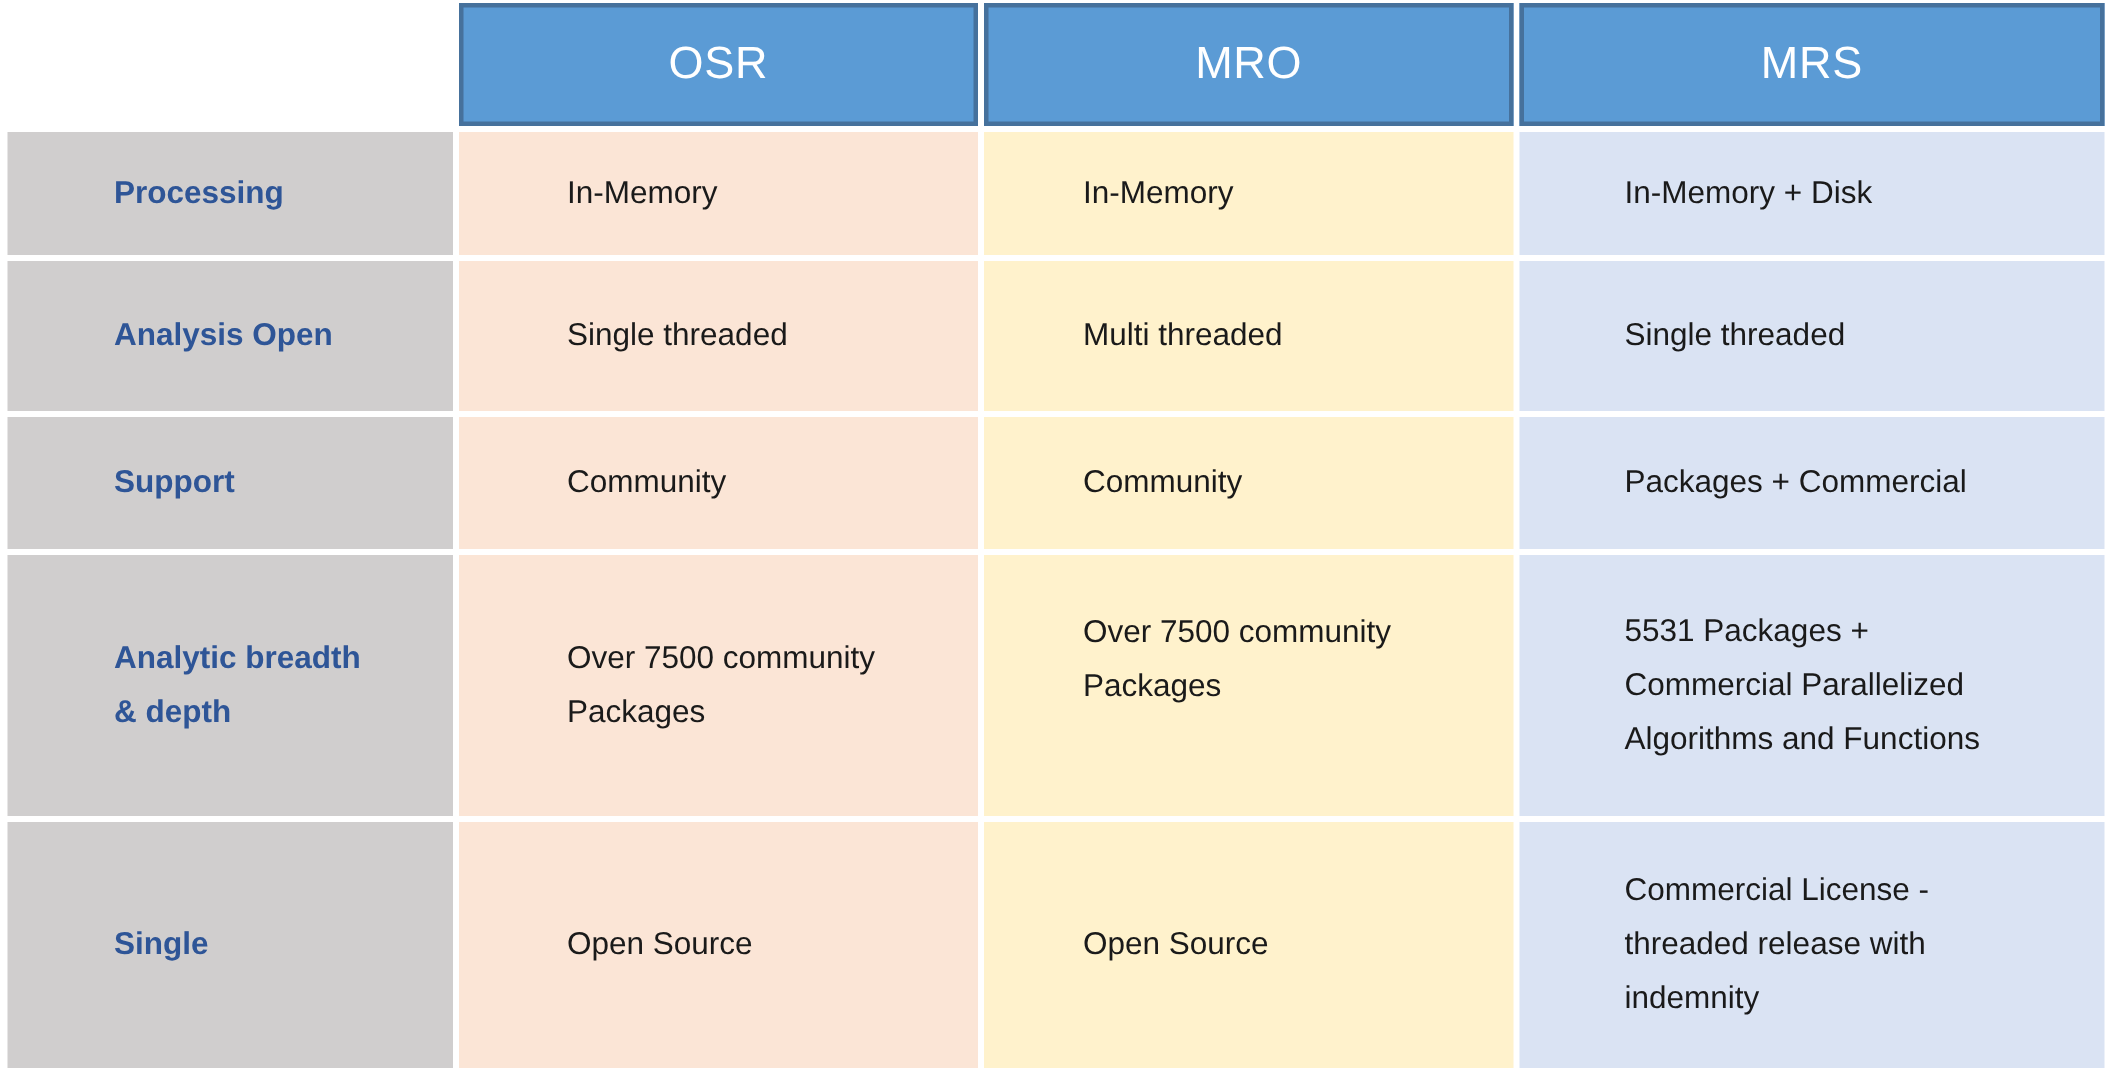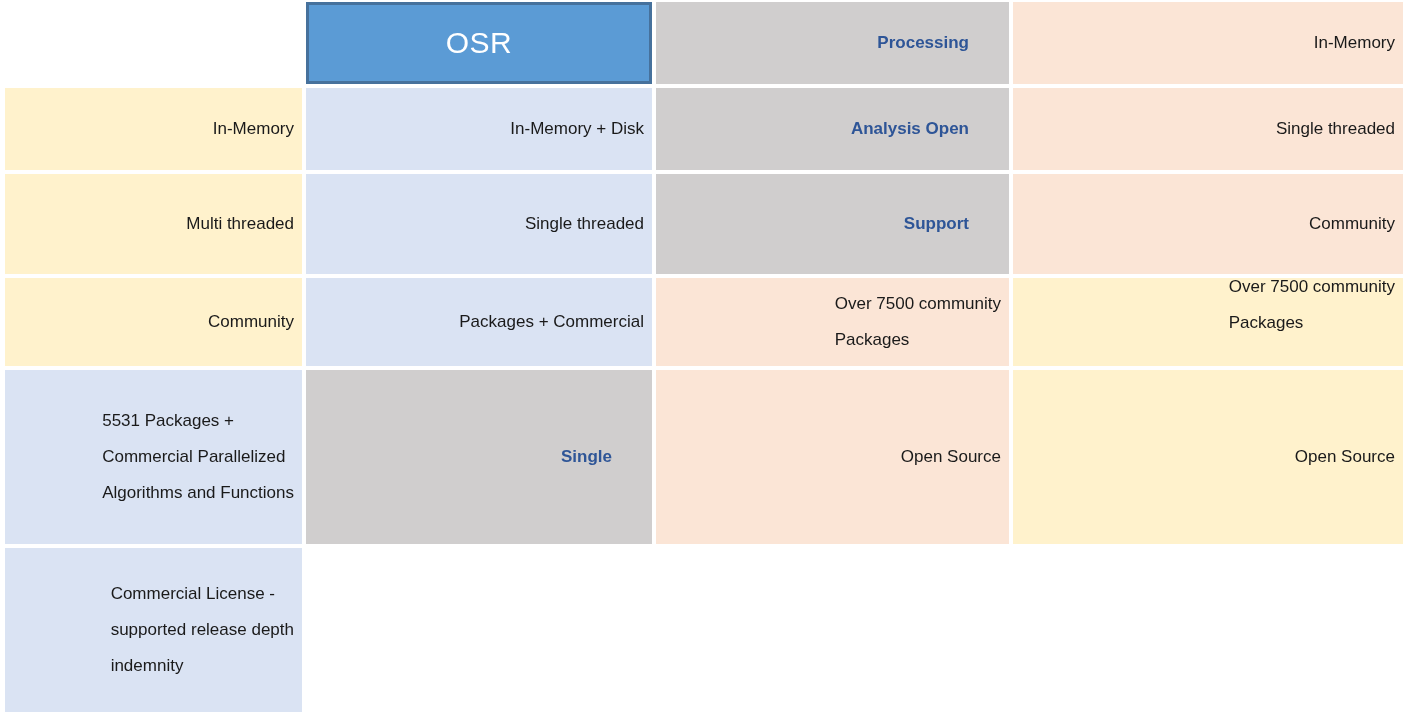--- a/index.html
+++ b/index.html
@@ -23,25 +23,24 @@
     padding: 2px 0 0 5px;
     box-sizing: border-box;
     width: 1404px;
     height: 714px;
     border-radius: 21px;
   }
   .cell {
     display: flex;
     align-items: center;
     box-sizing: border-box;
-    font-size: 17px;
+    font-size: 21px;
     line-height: 36px;
     color: var(--cell-text);
     white-space: pre-line;
-    justify-content: flex-end;
   }
   .corner {
     background: transparent;
   }
   .header-cell {
     background: var(--header-bg);
     border: 3px solid var(--header-border);
     justify-content: center;
     color: var(--header-text);
     font-size: 30px;
@@ -49,39 +48,45 @@
     letter-spacing: 0.5px;
   }
   .label-cell {
     background: var(--label-bg);
     color: var(--label-text);
     font-weight: bold;
     padding-left: 71px;
     padding-right: 40px;
   }
   .data-cell {
-    padding-left: 36px;
+    padding-left: 70px;
     padding-right: 8px;
   }
   .col-osr { background: var(--osr-bg); padding-left: 72px; }
   .col-mro { background: var(--mro-bg); padding-left: 66px; }
   .col-mrs { background: var(--mrs-bg); }
   
   .nudge-up .cell-text { transform: translateY(-17px); }
   .cell-text { display: inline-block; }
 </style>
 </head>
 <body>
 
 <div class="canvas">
   <div class="comparison-table">
 
     <div class="cell corner"></div>
     <div class="cell header-cell">
       <span class="cell-text">OSR</span>
+    </div>
+    <div class="cell header-cell">
+      <span class="cell-text">MRO</span>
+    </div>
+    <div class="cell header-cell">
+      <span class="cell-text">MRS</span>
     </div>
 
     <div class="cell label-cell">
       <span class="cell-text">Processing</span>
     </div>
     <div class="cell data-cell col-osr">
       <span class="cell-text">In-Memory</span>
     </div>
     <div class="cell data-cell col-mro">
       <span class="cell-text">In-Memory</span>
@@ -109,20 +114,24 @@
     <div class="cell data-cell col-osr">
       <span class="cell-text">Community</span>
     </div>
     <div class="cell data-cell col-mro">
       <span class="cell-text">Community</span>
     </div>
     <div class="cell data-cell col-mrs">
       <span class="cell-text">Packages + Commercial</span>
     </div>
 
+    <div class="cell label-cell">
+      <span class="cell-text">Analytic breadth
+&amp; depth</span>
+    </div>
     <div class="cell data-cell col-osr">
       <span class="cell-text">Over 7500 community
 Packages</span>
     </div>
     <div class="cell data-cell col-mro nudge-up">
       <span class="cell-text">Over 7500 community
 Packages</span>
     </div>
     <div class="cell data-cell col-mrs">
       <span class="cell-text">5531 Packages +
@@ -134,18 +143,18 @@
       <span class="cell-text">Single</span>
     </div>
     <div class="cell data-cell col-osr">
       <span class="cell-text">Open Source</span>
     </div>
     <div class="cell data-cell col-mro">
       <span class="cell-text">Open Source</span>
     </div>
     <div class="cell data-cell col-mrs">
       <span class="cell-text">Commercial License -
-supported release depth
+threaded release with
 indemnity</span>
     </div>
 
   </div>
 </div>
 
 </body></html>

